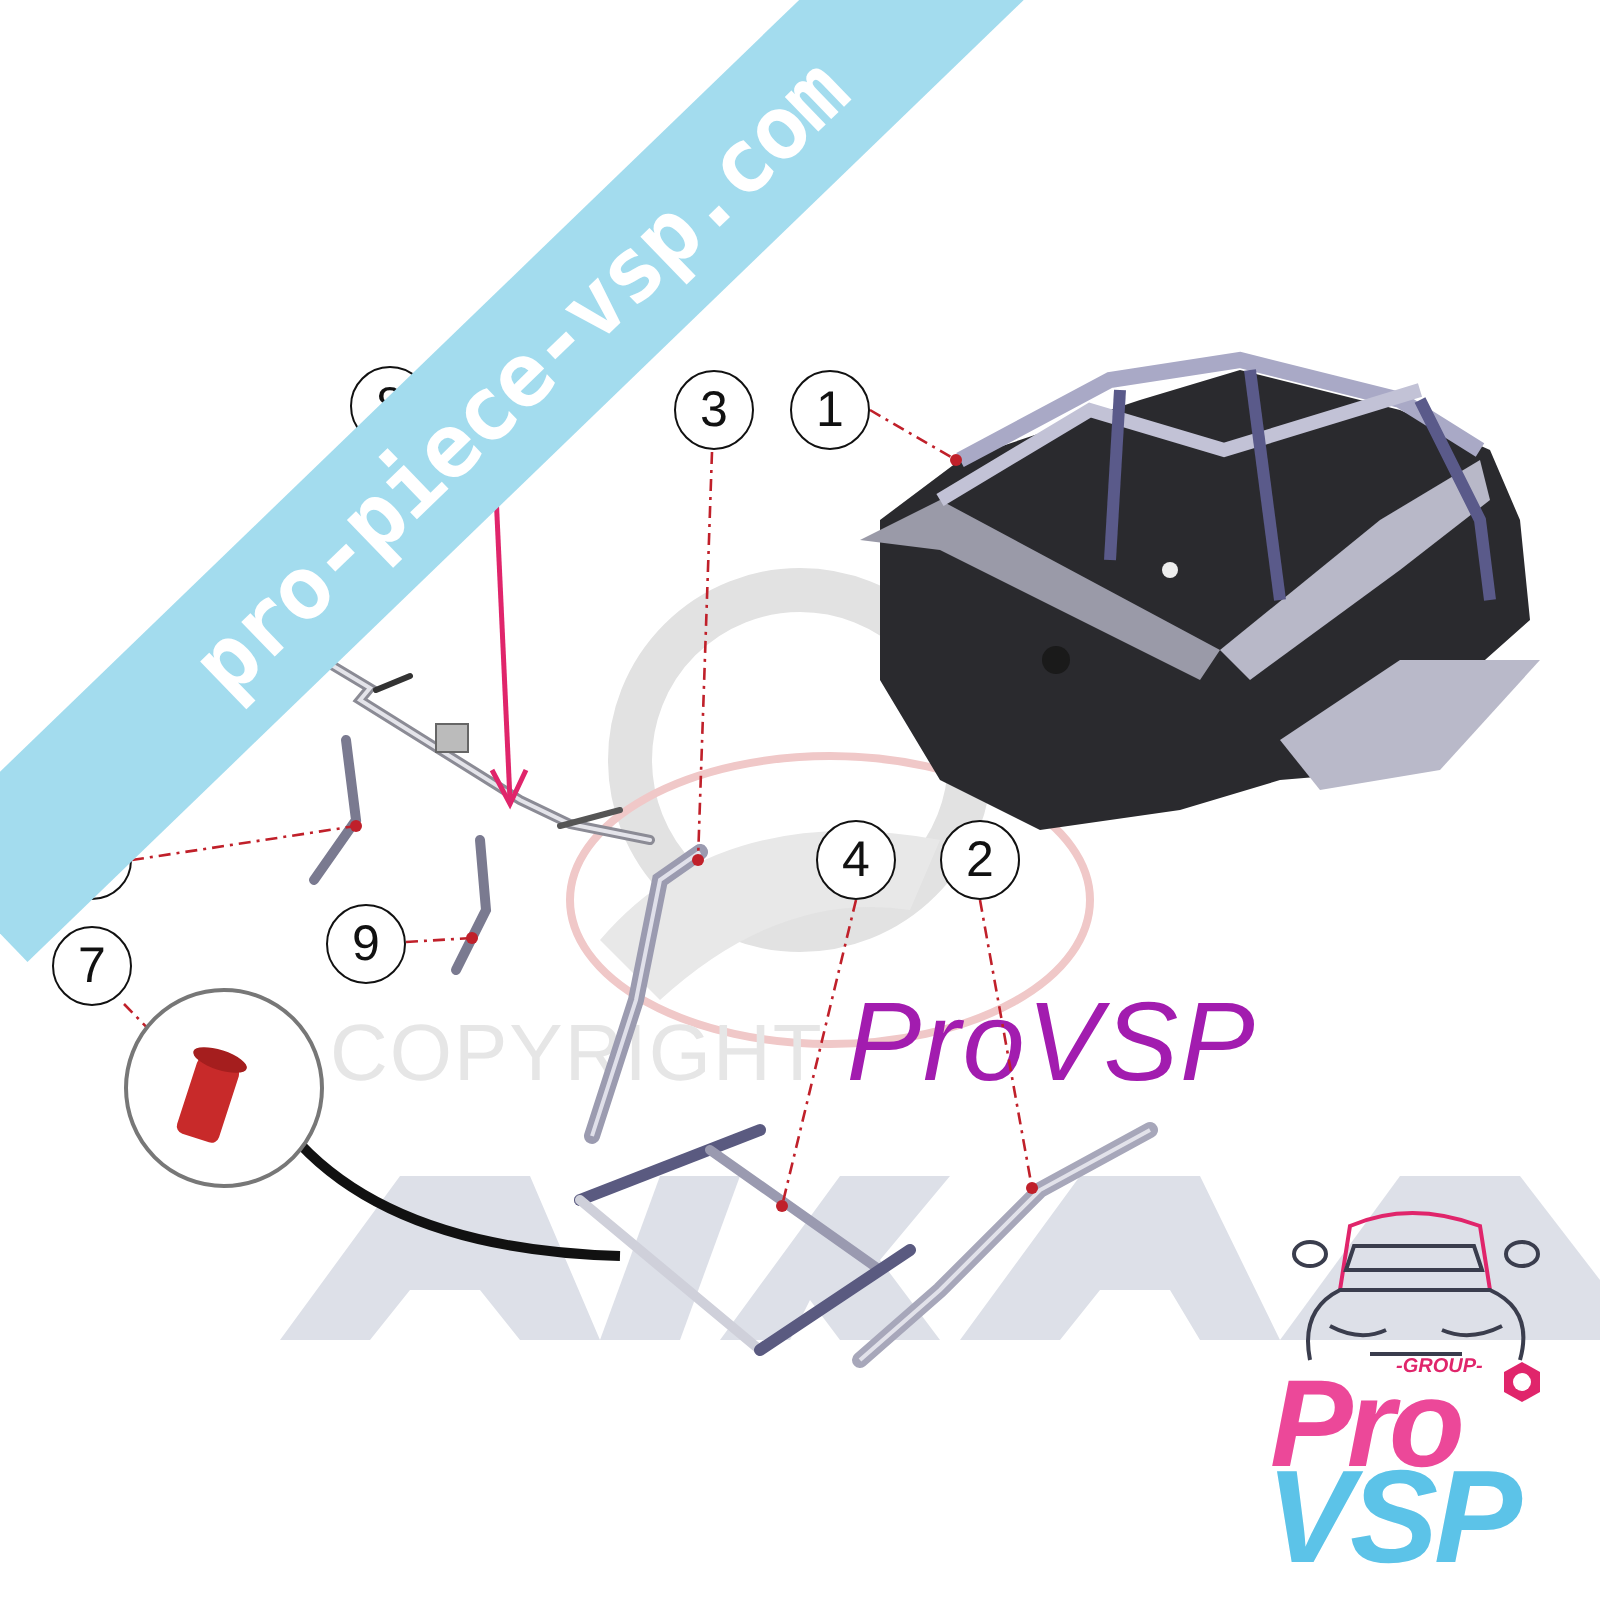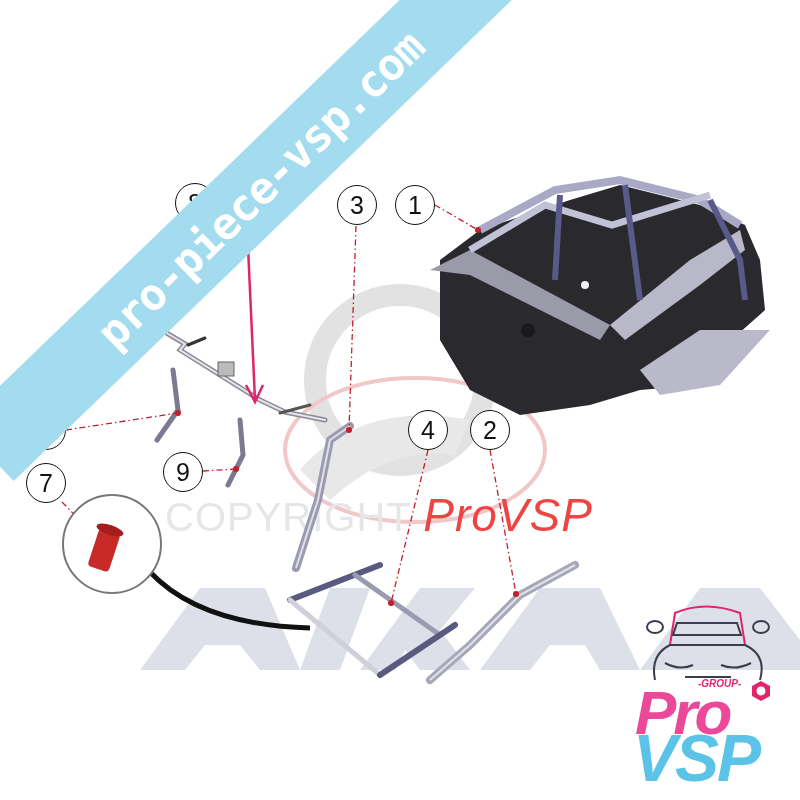--- a/index.html
+++ b/index.html
@@ -2,21 +2,21 @@
 <html><head>
 <meta charset="utf-8">
 <style>
   html,body{margin:0;padding:0;background:#fff;}
   body{width:800px;height:800px;position:relative;overflow:hidden;font-family:"Liberation Sans",sans-serif;}
   .layer{position:absolute;left:0;top:0;width:800px;height:800px;}
   .callout{position:absolute;width:40px;height:40px;border:1.5px solid #111;border-radius:50%;background:#fff;
     display:flex;align-items:center;justify-content:center;font-size:25px;color:#111;box-sizing:border-box;}
   .callout.hl{border:3px solid #e0256b;}
   .wm-copy{position:absolute;left:165px;top:488px;font-size:40px;color:#e6e6e6;letter-spacing:1px;white-space:nowrap;}
-  .wm-copy i{font-style:italic;color:#ef4444;font-size:46px;}
+  .wm-copy i{font-style:italic;color:#a21caf;font-size:56px;}
   .banner{position:absolute;left:-120px;top:150px;width:760px;height:78px;background:#a3dcee;
     transform:rotate(-44deg);transform-origin:center;display:flex;align-items:center;justify-content:center;}
   .banner span{color:#fff;font-family:"DejaVu Sans Mono",monospace;font-weight:bold;font-size:44px;letter-spacing:-1px;}
   .logo{position:absolute;left:615px;top:585px;width:185px;height:215px;}
   .logo .pro{position:absolute;left:20px;top:92px;font-size:62px;font-weight:bold;font-style:italic;color:#ec4899;letter-spacing:-3px;}
   .logo .vsp{position:absolute;left:18px;top:135px;font-size:66px;font-weight:bold;font-style:italic;color:#5cc3e8;letter-spacing:-2px;text-align:center;}
   .logo .group{position:absolute;left:83px;top:93px;font-size:10px;font-style:italic;font-weight:bold;color:#e0256b;}
 </style>
 </head>
 <body>

